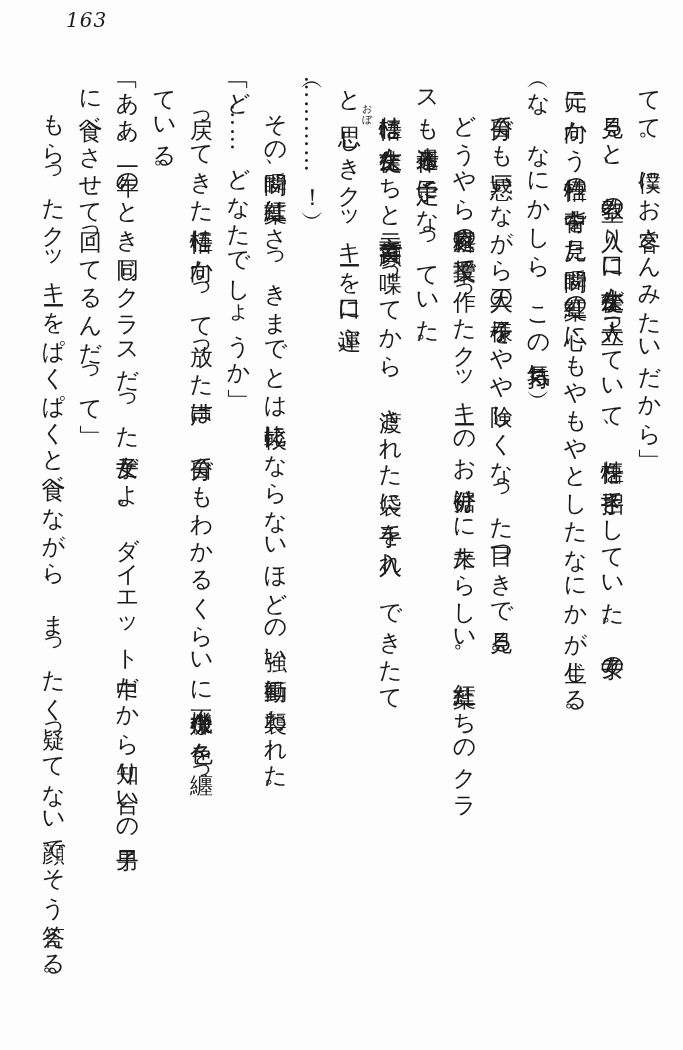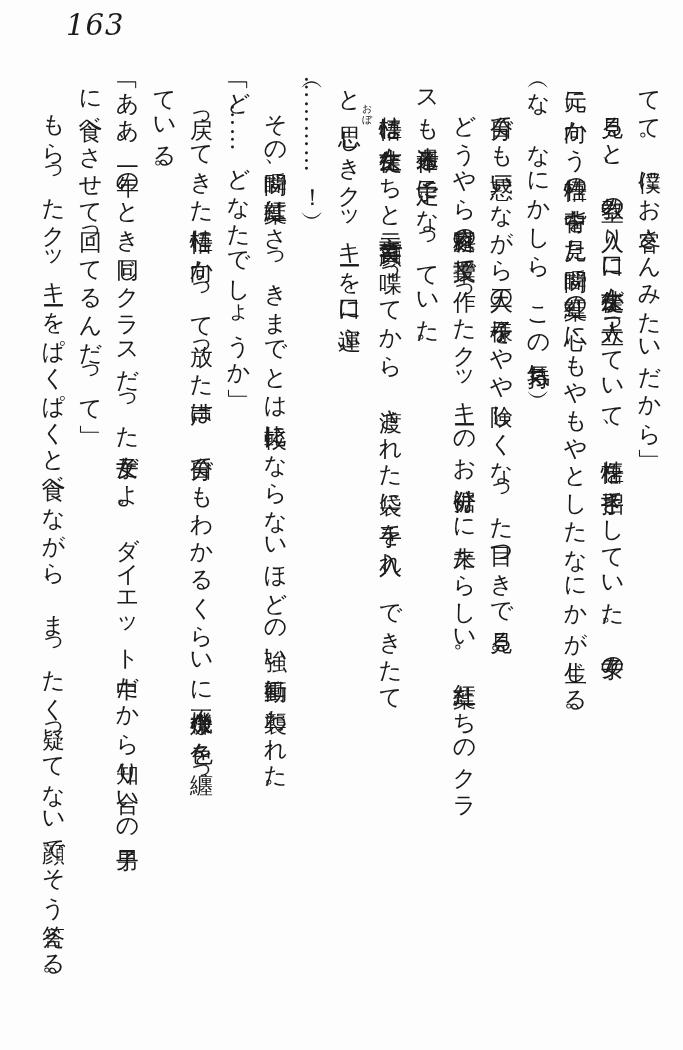--- a/index.html
+++ b/index.html
@@ -11,21 +11,21 @@
     width: 683px;
     height: 1050px;
     background: #fdfdfd;
     overflow: hidden;
     font-family: "DejaVu Serif", "Liberation Serif", serif;
   }
   .page-number {
     position: absolute;
     top: 8px;
     left: 66px;
-    font-size: 29px;
+    font-size: 20px;
     font-style: italic;
     letter-spacing: 1px;
     text-align: center;
   }
   .text-block {
     position: absolute;
     top: 74px;
     right: 15px;
     height: 938px;
     writing-mode: vertical-rl;

